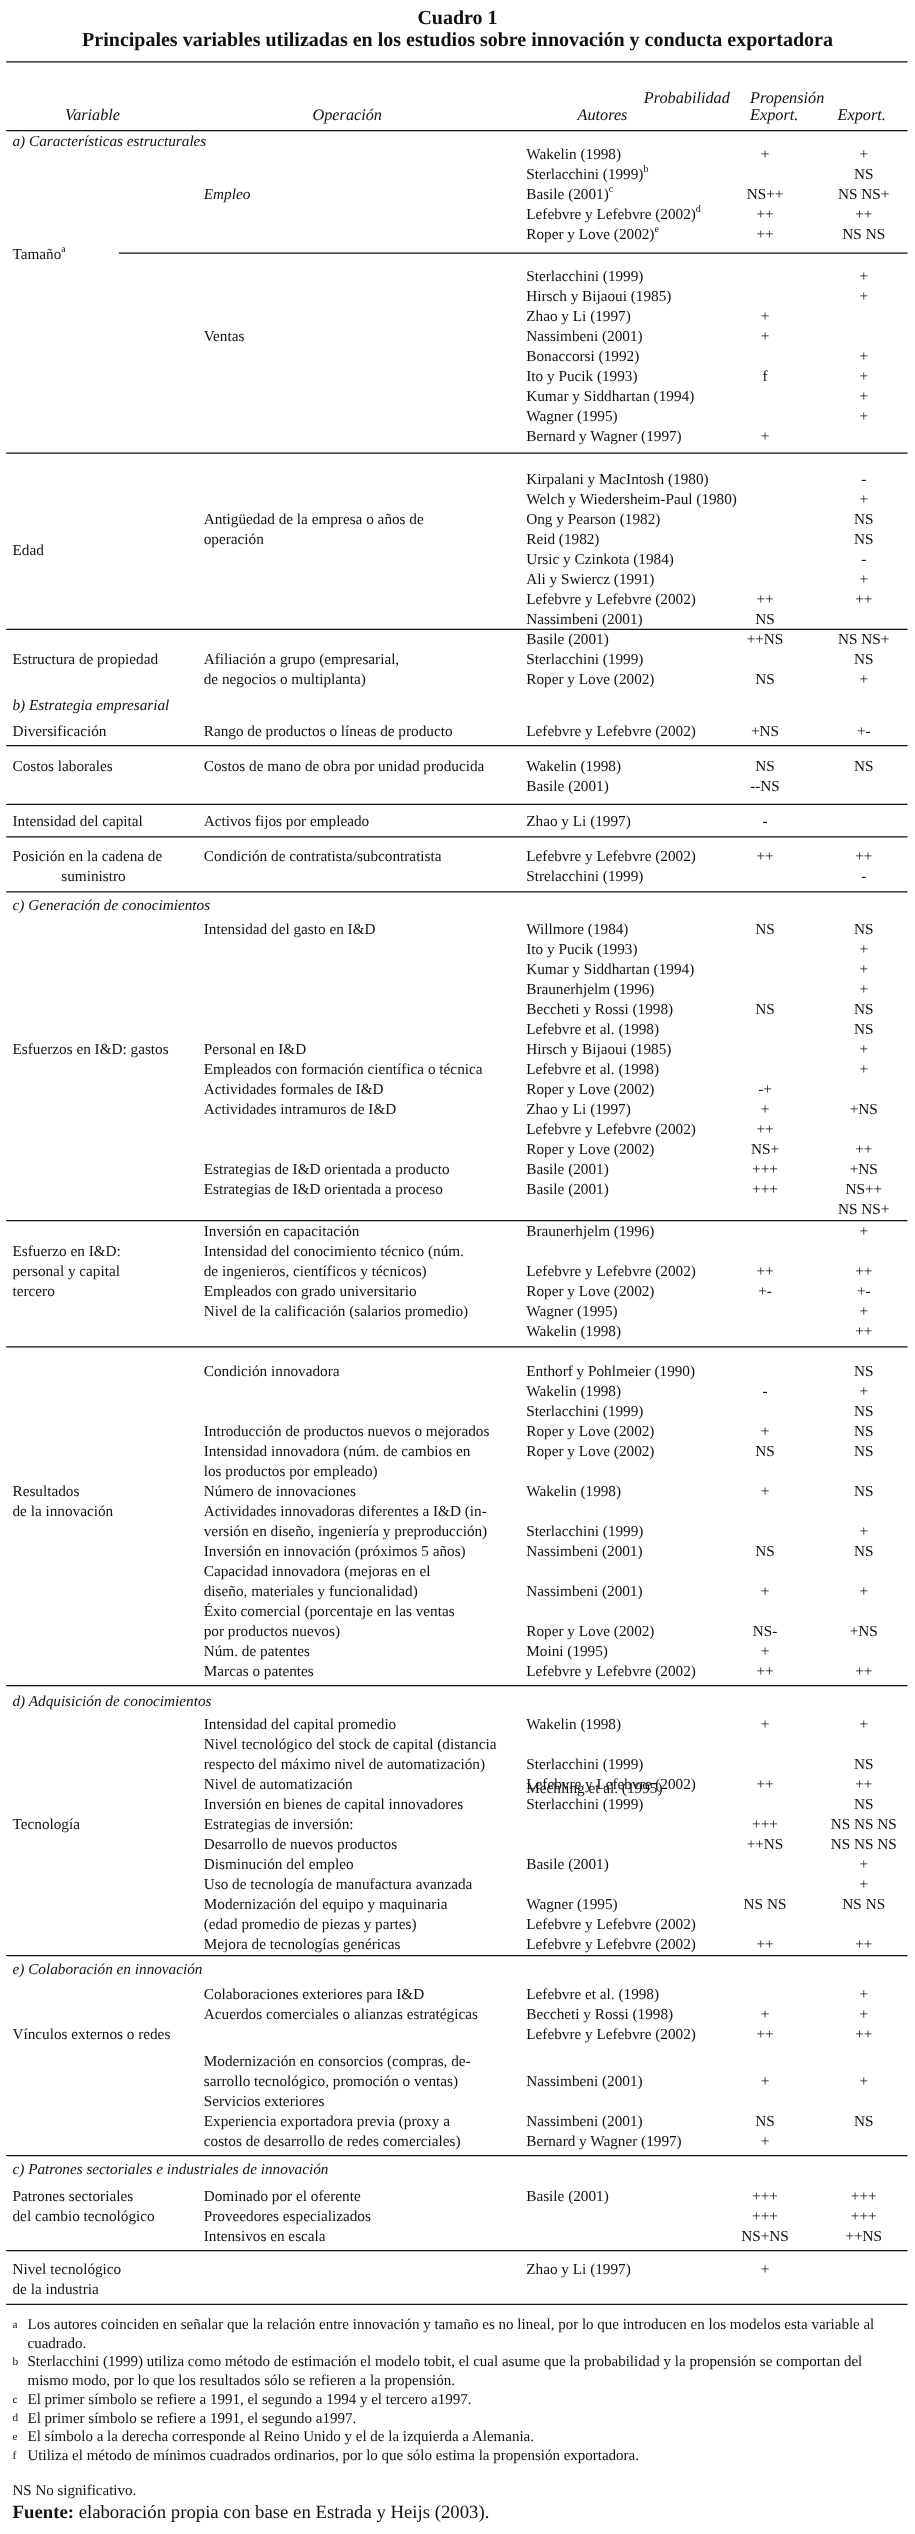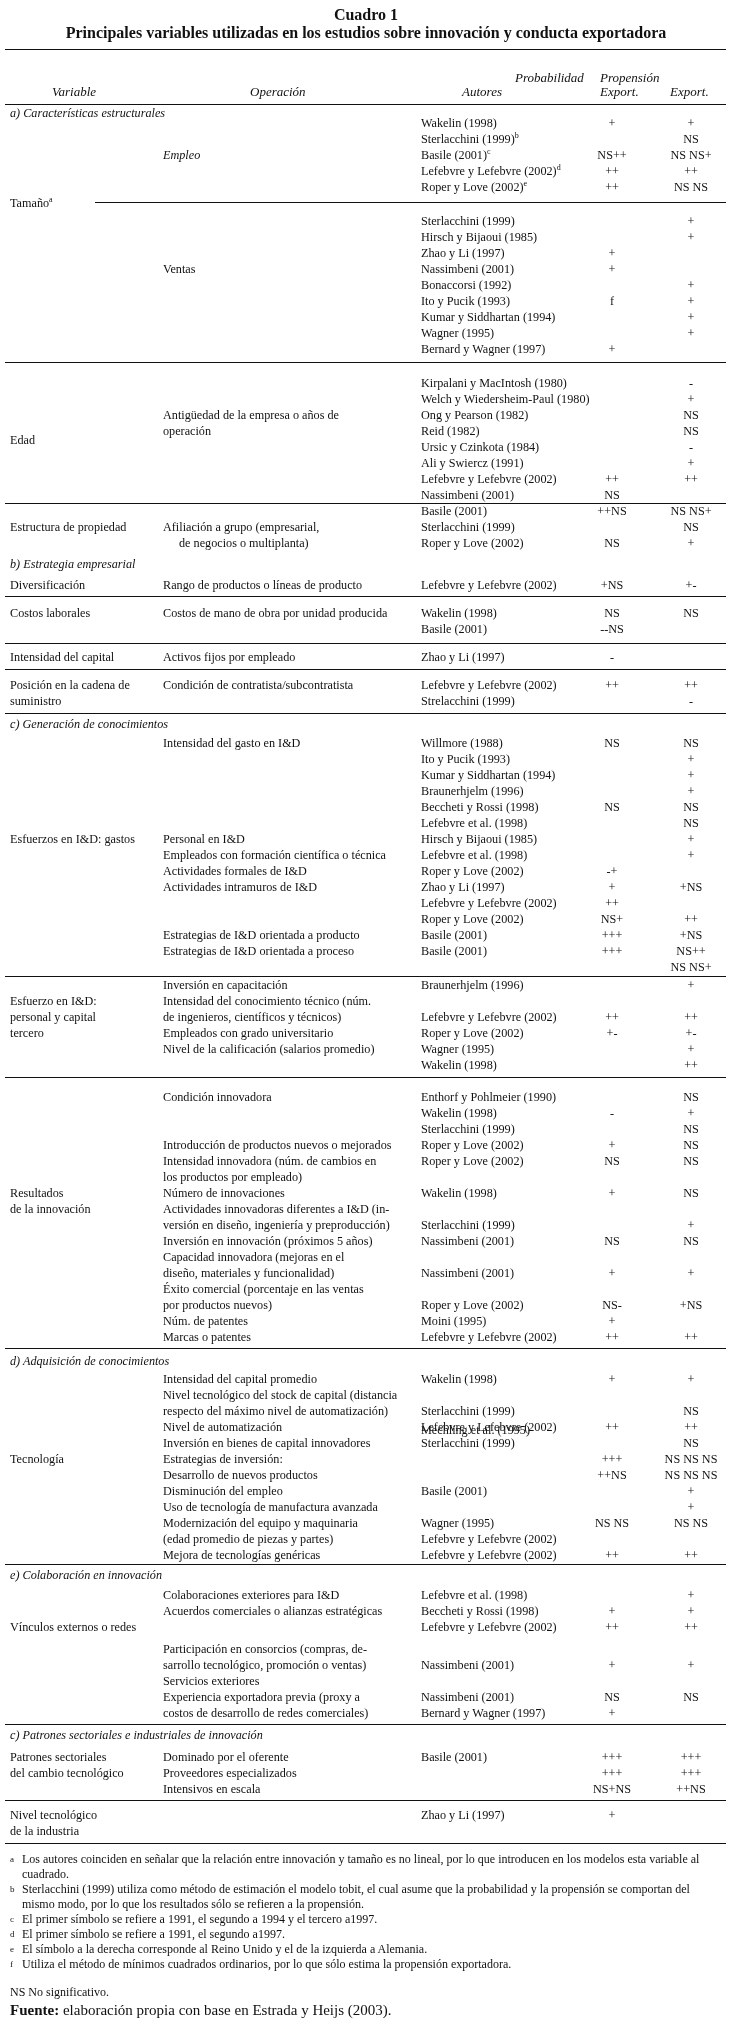--- a/index.html
+++ b/index.html
@@ -118,21 +118,21 @@
     <div class="t c5" style="top: 471px;">++</div>
     <div class="t c3" style="top: 487px;"><span>Nassimbeni (2001)</span></div>
     <div class="t c4" style="top: 487px;">NS</div>
     <div class="t c3" style="top: 503px;"><span>Basile (2001)</span></div>
     <div class="t c4" style="top: 503px;">++NS</div>
     <div class="t c5" style="top: 503px;">NS NS+</div>
     <div class="t c1" style="top: 519px;">Estructura de propiedad</div>
     <div class="t c2" style="top: 519px;">Afiliación a grupo (empresarial,</div>
     <div class="t c3" style="top: 519px;"><span>Sterlacchini (1999)</span></div>
     <div class="t c5" style="top: 519px;">NS</div>
-    <div class="t c2" style="top: 535px; margin-left: 16px;">de negocios o multiplanta)</div>
+    <div class="t c2" style="top: 535px;">de negocios o multiplanta)</div>
     <div class="t c3" style="top: 535px;"><span>Roper y Love (2002)</span></div>
     <div class="t c4" style="top: 535px;">NS</div>
     <div class="t c5" style="top: 535px;">+</div>
     <div class="t c1" style="top: 577px;">Diversificación</div>
     <div class="t c2" style="top: 577px;">Rango de productos o líneas de producto</div>
     <div class="t c3" style="top: 577px;"><span>Lefebvre y Lefebvre (2002)</span></div>
     <div class="t c4" style="top: 577px;">+NS</div>
     <div class="t c5" style="top: 577px;">+-</div>
     <div class="t c1" style="top: 605px;">Costos laborales</div>
     <div class="t c2" style="top: 605px; text-align: center;">Costos de mano de obra por unidad producida</div>
@@ -143,25 +143,25 @@
     <div class="t c4" style="top: 621px;">--NS</div>
     <div class="t c1" style="top: 649px;">Intensidad del capital</div>
     <div class="t c2" style="top: 649px;">Activos fijos por empleado</div>
     <div class="t c3" style="top: 649px;"><span>Zhao y Li (1997)</span></div>
     <div class="t c4" style="top: 649px;">-</div>
     <div class="t c1" style="top: 677px;">Posición en la cadena de</div>
     <div class="t c2" style="top: 677px;">Condición de contratista/subcontratista</div>
     <div class="t c3" style="top: 677px;"><span>Lefebvre y Lefebvre (2002)</span></div>
     <div class="t c4" style="top: 677px;">++</div>
     <div class="t c5" style="top: 677px;">++</div>
-    <div class="t c1" style="top: 693px;">suministro</div>
+    <div class="t c1" style="top: 693px; margin-left: 39px;">suministro</div>
     <div class="t c3" style="top: 693px;"><span>Strelacchini (1999)</span></div>
     <div class="t c5" style="top: 693px;">-</div>
     <div class="t c2" style="top: 735px;">Intensidad del gasto en I&amp;D</div>
-    <div class="t c3" style="top: 735px;"><span>Willmore (1988)</span></div>
+    <div class="t c3" style="top: 735px;"><span>Willmore (1984)</span></div>
     <div class="t c4" style="top: 735px;">NS</div>
     <div class="t c5" style="top: 735px;">NS</div>
     <div class="t c3" style="top: 751px;"><span>Ito y Pucik (1993)</span></div>
     <div class="t c5" style="top: 751px;">+</div>
     <div class="t c3" style="top: 767px;"><span>Kumar y Siddhartan (1994)</span></div>
     <div class="t c5" style="top: 767px;">+</div>
     <div class="t c3" style="top: 783px;"><span>Braunerhjelm (1996)</span></div>
     <div class="t c5" style="top: 783px;">+</div>
     <div class="t c3" style="top: 799px;"><span>Beccheti y Rossi (1998)</span></div>
     <div class="t c4" style="top: 799px;">NS</div>
@@ -306,21 +306,21 @@
     <div class="t c3" style="top: 1587px;"><span>Lefebvre et al. (1998)</span></div>
     <div class="t c5" style="top: 1587px;">+</div>
     <div class="t c2" style="top: 1603px;">Acuerdos comerciales o alianzas estratégicas</div>
     <div class="t c3" style="top: 1603px;"><span>Beccheti y Rossi (1998)</span></div>
     <div class="t c4" style="top: 1603px;">+</div>
     <div class="t c5" style="top: 1603px;">+</div>
     <div class="t c1" style="top: 1619px;">Vínculos externos o redes</div>
     <div class="t c3" style="top: 1619px;"><span>Lefebvre y Lefebvre (2002)</span></div>
     <div class="t c4" style="top: 1619px;">++</div>
     <div class="t c5" style="top: 1619px;">++</div>
-    <div class="t c2" style="top: 1641px;">Participación en consorcios (compras, de-</div>
+    <div class="t c2" style="top: 1641px;">Modernización en consorcios (compras, de-</div>
     <div class="t c2" style="top: 1657px;">sarrollo tecnológico, promoción o ventas)</div>
     <div class="t c3" style="top: 1657px;"><span>Nassimbeni (2001)</span></div>
     <div class="t c4" style="top: 1657px;">+</div>
     <div class="t c5" style="top: 1657px;">+</div>
     <div class="t c2" style="top: 1673px;">Servicios exteriores</div>
     <div class="t c2" style="top: 1689px;">Experiencia exportadora previa (proxy a</div>
     <div class="t c3" style="top: 1689px;"><span>Nassimbeni (2001)</span></div>
     <div class="t c4" style="top: 1689px;">NS</div>
     <div class="t c5" style="top: 1689px;">NS</div>
     <div class="t c2" style="top: 1705px;">costos de desarrollo de redes comerciales)</div>

